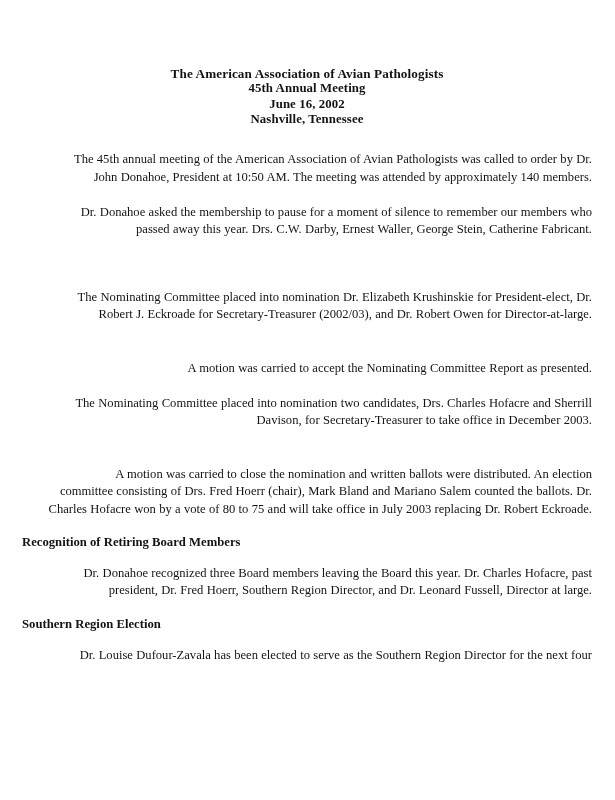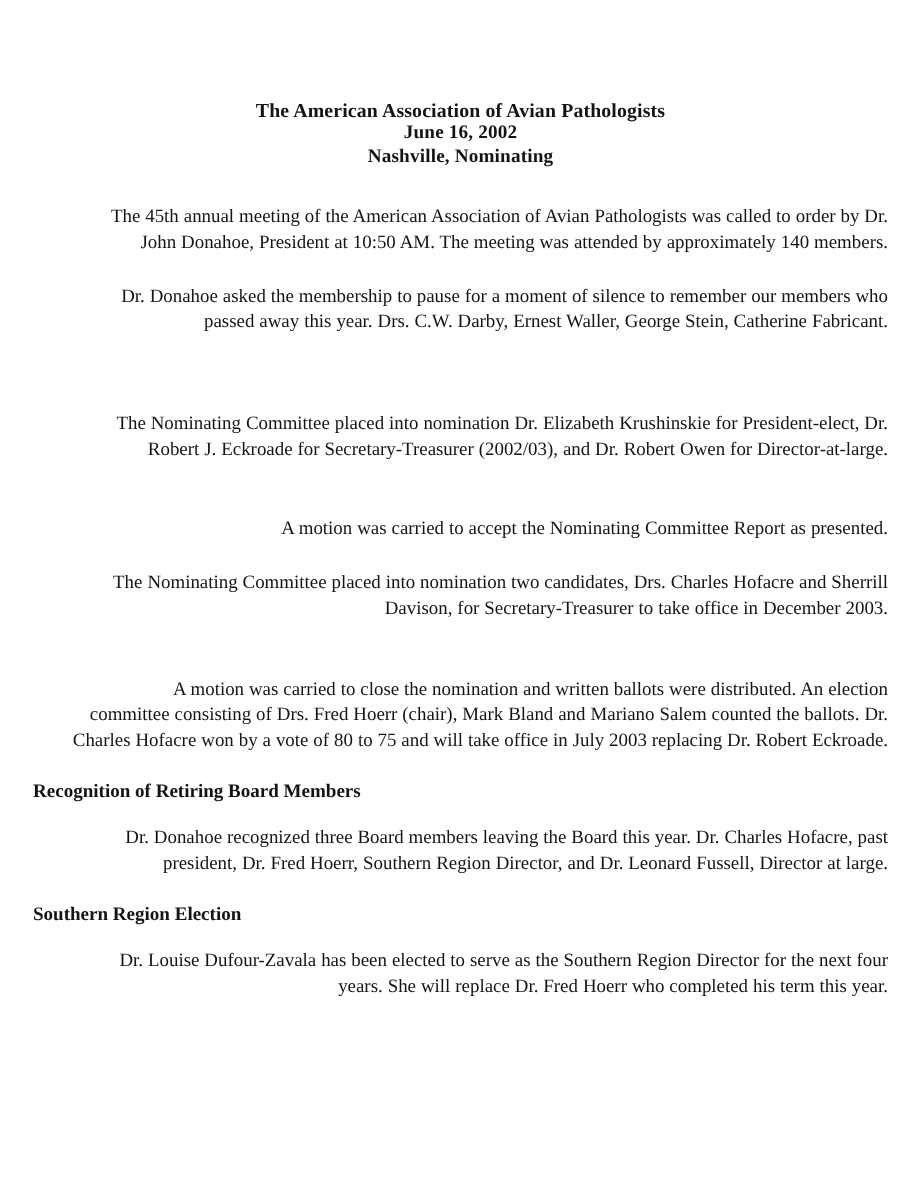--- a/index.html
+++ b/index.html
@@ -76,22 +76,23 @@
 </style>
 </head>
 <body>
 
 <div class="page">
 
   <div class="content">
 
     <div class="doc-header">
       <div class="line-org">The American Association of Avian Pathologists</div>
+      <div>45th Annual Meeting</div>
       <div>June 16, 2002</div>
-      <div>Nashville, Nominating</div>
+      <div>Nashville, Tennessee</div>
     </div>
 
     <div class="first-para-gap"></div>
 
     <p class="para">The 45th annual meeting of the American Association of Avian Pathologists was called to order by Dr. John Donahoe, President at 10:50 AM.  The meeting was attended by approximately 140 members.</p>
 
     <div class="spacer-para"></div>
 
     <p class="para">Dr. Donahoe asked the membership to pause for a moment of silence to remember our members who passed away this year. Drs. C.W. Darby, Ernest Waller, George Stein, Catherine Fabricant.</p>
 

